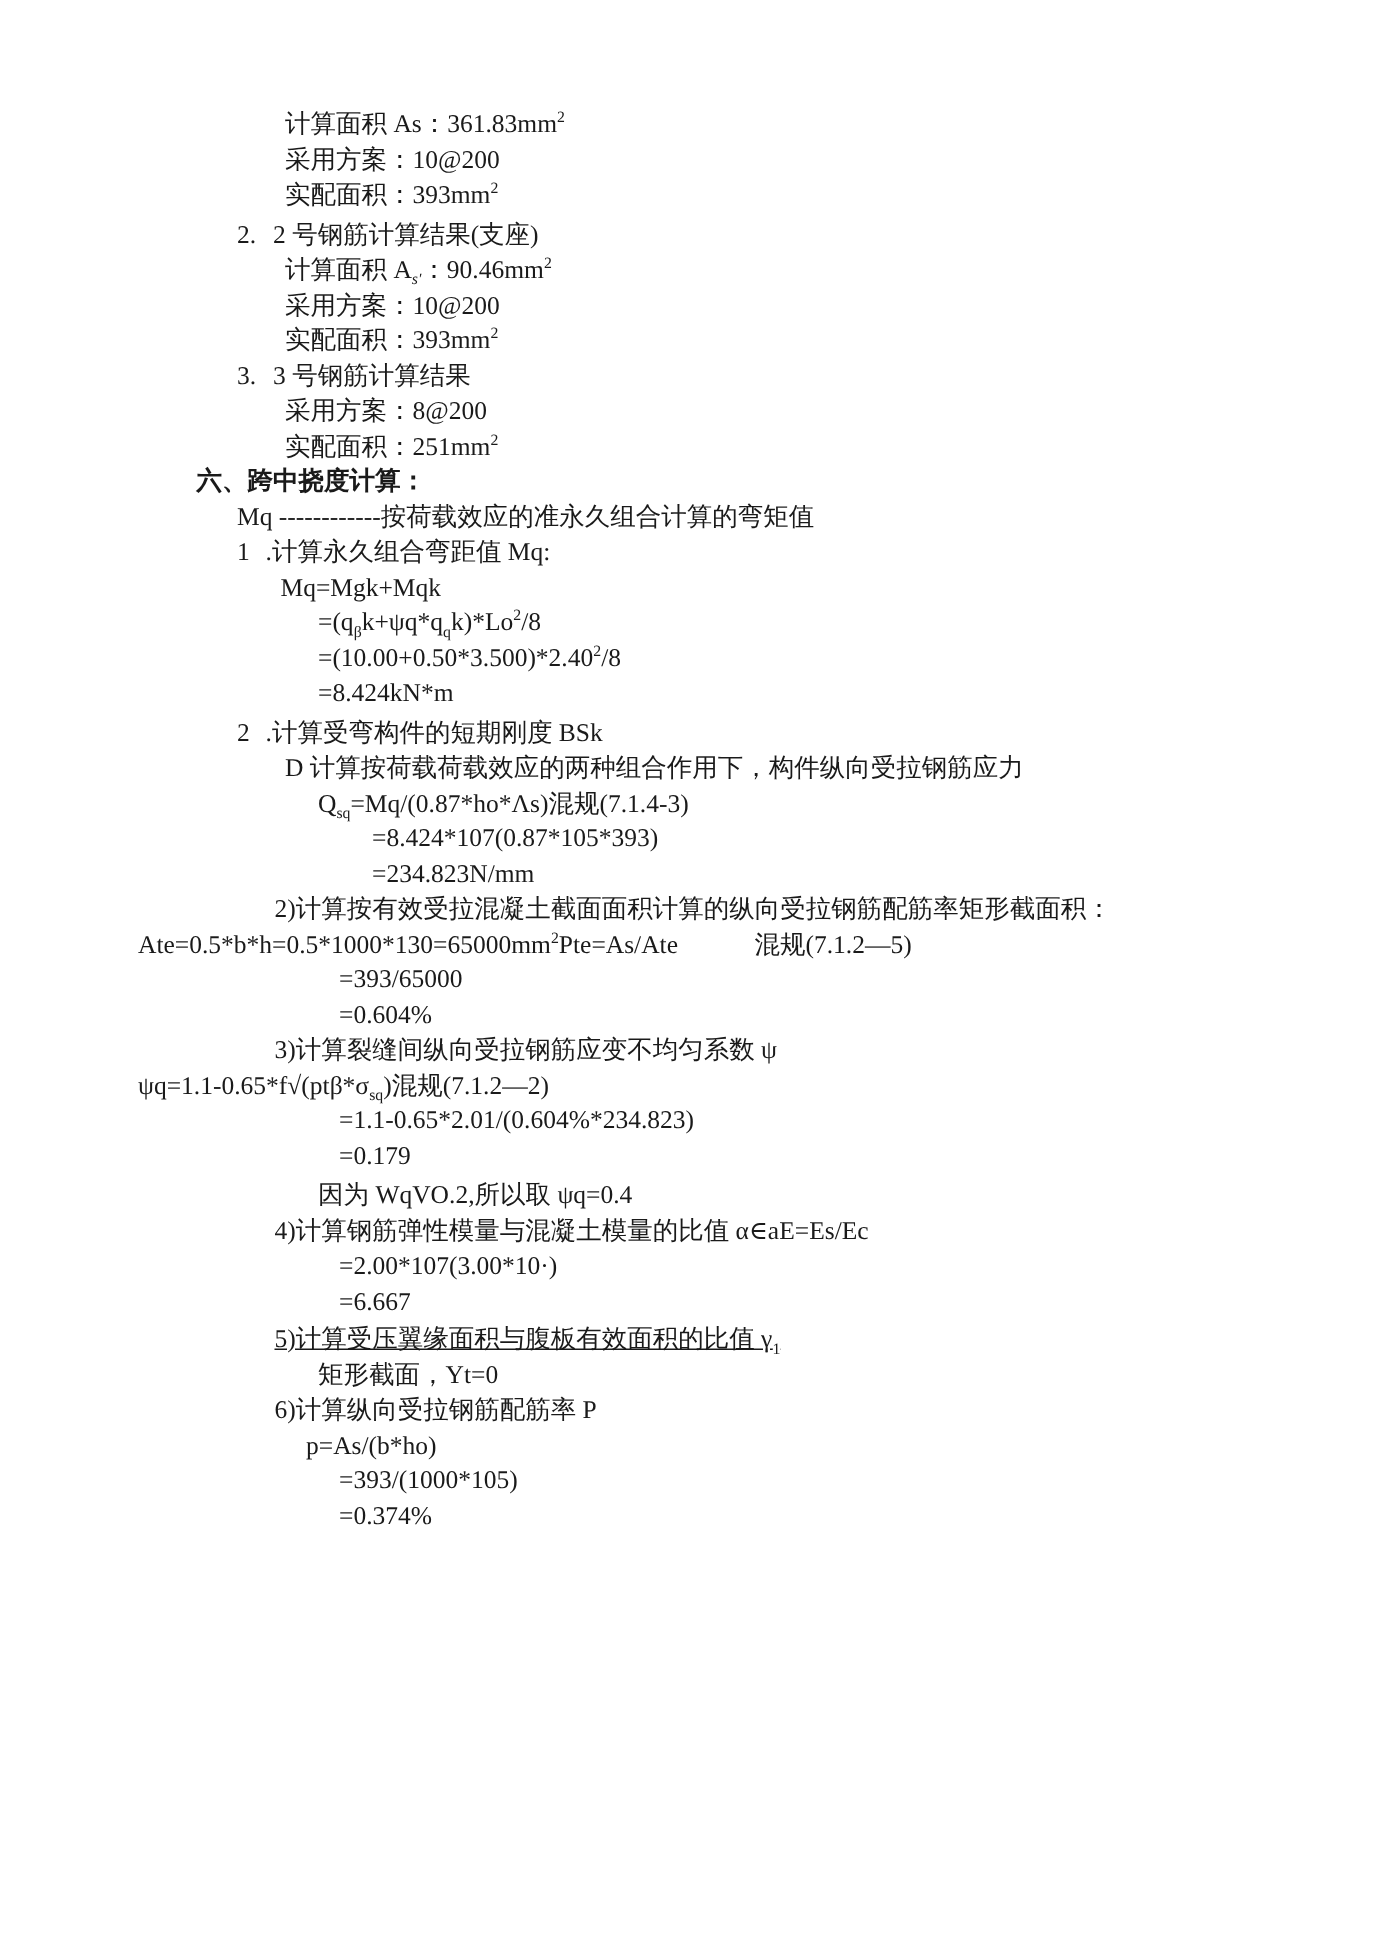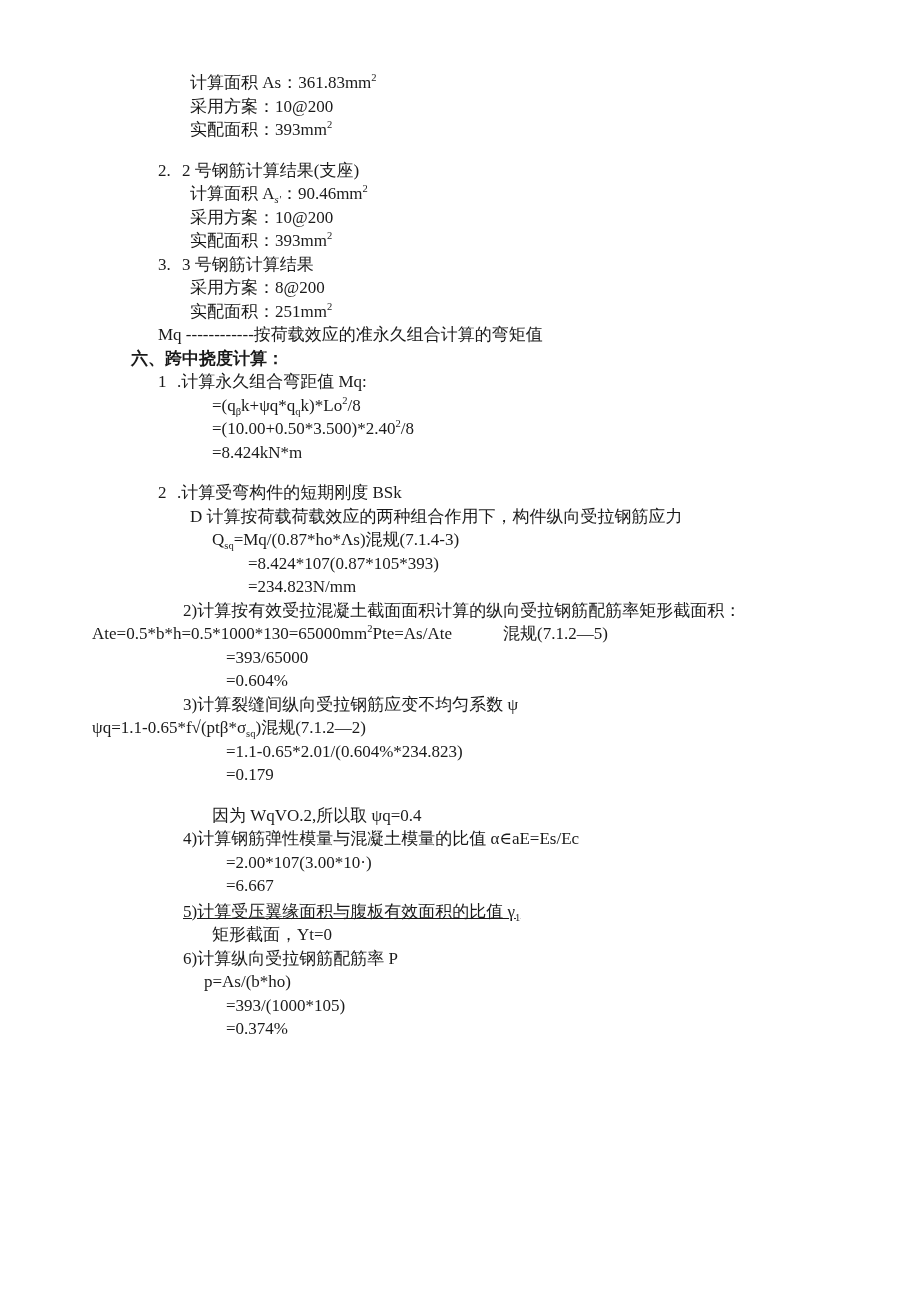--- a/index.html
+++ b/index.html
@@ -19,21 +19,21 @@
   .ind-a {margin-left:158px;}   
   .ind-b {margin-left:183px;}   
   .ind-b2{margin-left:190px;}   
   .ind-c {margin-left:190px;}   
   .ind-c2{margin-left:187px;}   
   .ind-c3{margin-left:92px;}   
   .ind-c4{margin-left:204px;}   
   .ind-d {margin-left:212px;}   
   .ind-e {margin-left:248px;}   
   .ind-e2{margin-left:226px;}   
-  .gap3 {margin-top:17px;}
+  .gap3 {margin-top:3px;}
   .gap2 {margin-top:2px;text-decoration:underline;}
   .gap15{}
   .num{display:inline-block;min-width:24px;}
   .snum{display:inline-block;min-width:19px;}
 </style>
 </head>
 <body style="background: rgb(255, 255, 255); color: rgb(26, 26, 26);">
 
 <div class="page">
 
@@ -47,26 +47,27 @@
   <div class="line ind-c gap15">计算面积 A<sub><i>s'</i></sub>：90.46mm<sup>2</sup></div>
   <div class="line ind-c">采用方案：10@200</div>
   <div class="line ind-c">实配面积：393mm<sup>2</sup></div>
 
   <div class="line ind-a">
     <span class="num">3.</span><span>3 号钢筋计算结果</span>
   </div>
   <div class="line ind-c">采用方案：8@200</div>
   <div class="line ind-c">实配面积：251mm<sup>2</sup></div>
 
+  <div class="line ind-h bold">六、跨中挠度计算：</div>
   <div class="line ind-a">Mq ------------按荷载效应的准永久组合计算的弯矩值</div>
-  <div class="line ind-h bold">六、跨中挠度计算：</div>
 
   <div class="line ind-a">
     <span class="snum">1</span><span>.计算永久组合弯距值 Mq:</span>
   </div>
+  <div class="line ind-c2">Mq=Mgk+Mqk</div>
   <div class="line ind-d">=(q<sub>β</sub>k+ψq*q<sub>q</sub>k)*Lo<sup>2</sup>/8</div>
   <div class="line ind-d">=(10.00+0.50*3.500)*2.40<sup>2</sup>/8</div>
   <div class="line ind-d">=8.424kN*m</div>
 
   <div class="line ind-a gap3">
     <span class="snum">2</span><span>.计算受弯构件的短期刚度 BSk</span>
   </div>
   <div class="line ind-b2">D 计算按荷载荷载效应的两种组合作用下，构件纵向受拉钢筋应力</div>
   <div class="line ind-d">Q<sub>sq</sub>=Mq/(0.87*ho*Λs)混规(7.1.4-3)</div>
   <div class="line ind-e">=8.424*107(0.87*105*393)</div>

